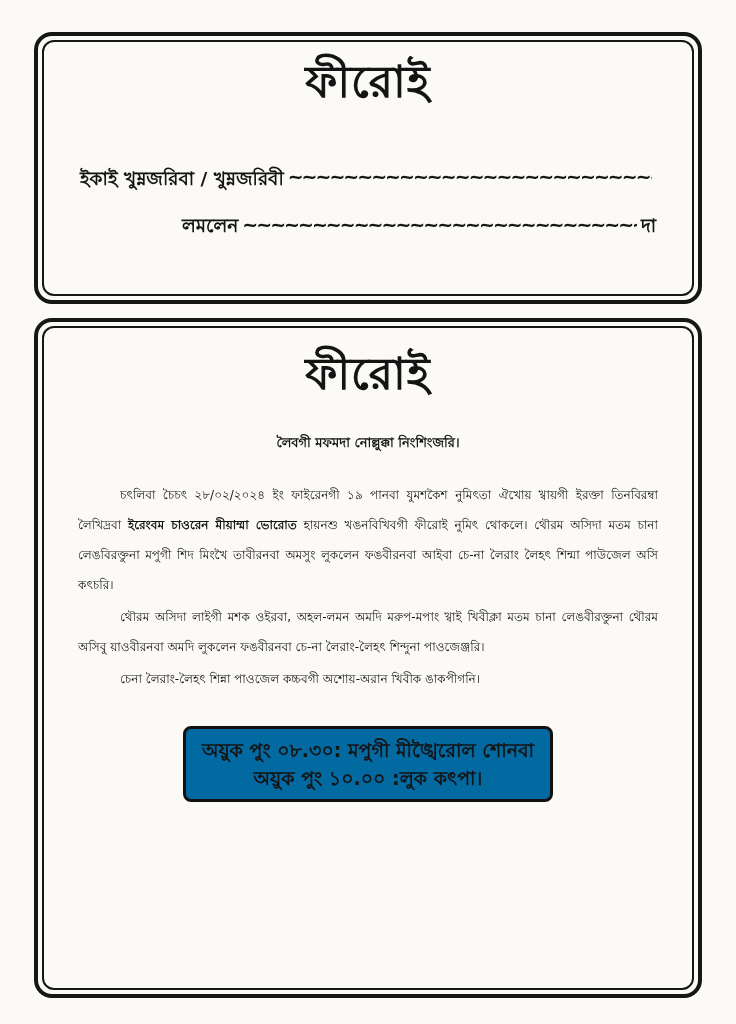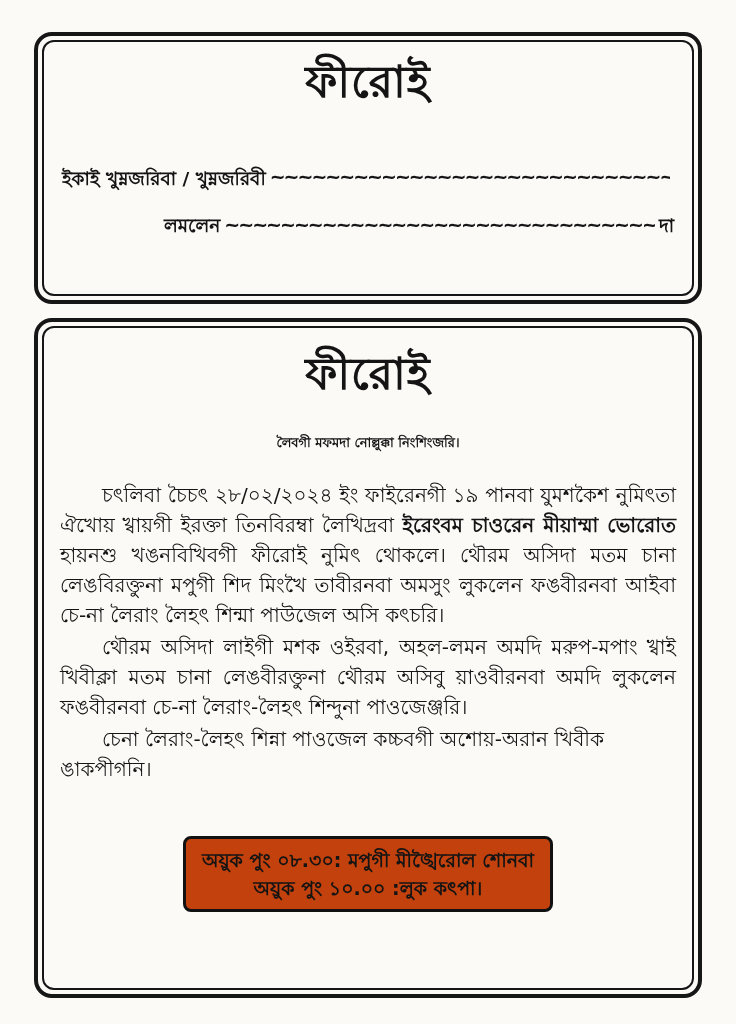--- a/index.html
+++ b/index.html
@@ -17,21 +17,21 @@
     position: absolute;
     border: 4px solid #161616;
     border-radius: 18px;
     padding: 4px;
     background: #fbfaf7;
   }
   .card-inner {
     width: 100%; height: 100%;
     border: 2px solid #161616;
     border-radius: 12px;
-    padding: 10px 10px;
+    padding: 10px 28px;
     overflow: hidden;
   }
   .card-top { left: 34px; top: 32px; width: 668px; height: 272px; }
   .card-main { left: 34px; top: 318px; width: 668px; height: 680px; }
 
   .big-title {
     text-align: center;
     font-size: 44px;
     font-weight: 700;
     letter-spacing: 1px;
@@ -71,42 +71,42 @@
   .fill-suffix { white-space: nowrap; }
 
   .subtitle {
     text-align: center;
     font-size: 13px;
     font-weight: 600;
     margin-top: 32px;
   }
 
   .body-text {
-    font-size: 20px;
+    font-size: 12px;
     line-height: 30px;
     text-align: justify;
     margin: 0 6px;
     font-weight: 500;
   }
   .para-1 { margin-top: 26px; text-indent: 42px; }
   .para-1 strong { font-weight: 800; }
   .para-2 { margin-top: 2px; text-indent: 42px; }
   .para-3 { margin-top: 2px; text-indent: 42px; text-align: left; }
 
   .schedule-box {
     width: fit-content;
-    margin: 52px auto 0;
+    margin: 32px auto 0;
     border: 3px solid #111;
     border-radius: 8px;
     padding: 7px 16px;
     text-align: center;
     font-size: 19px;
     font-weight: 700;
     line-height: 28px;
-    background: #c2410c;
+    background: #0369a1;
   }
 </style>
 </head>
 <body>
 
 <div class="page">
 
   <div class="card card-top">
     <div class="card-inner">
       <div class="big-title">ফীরোই</div>

